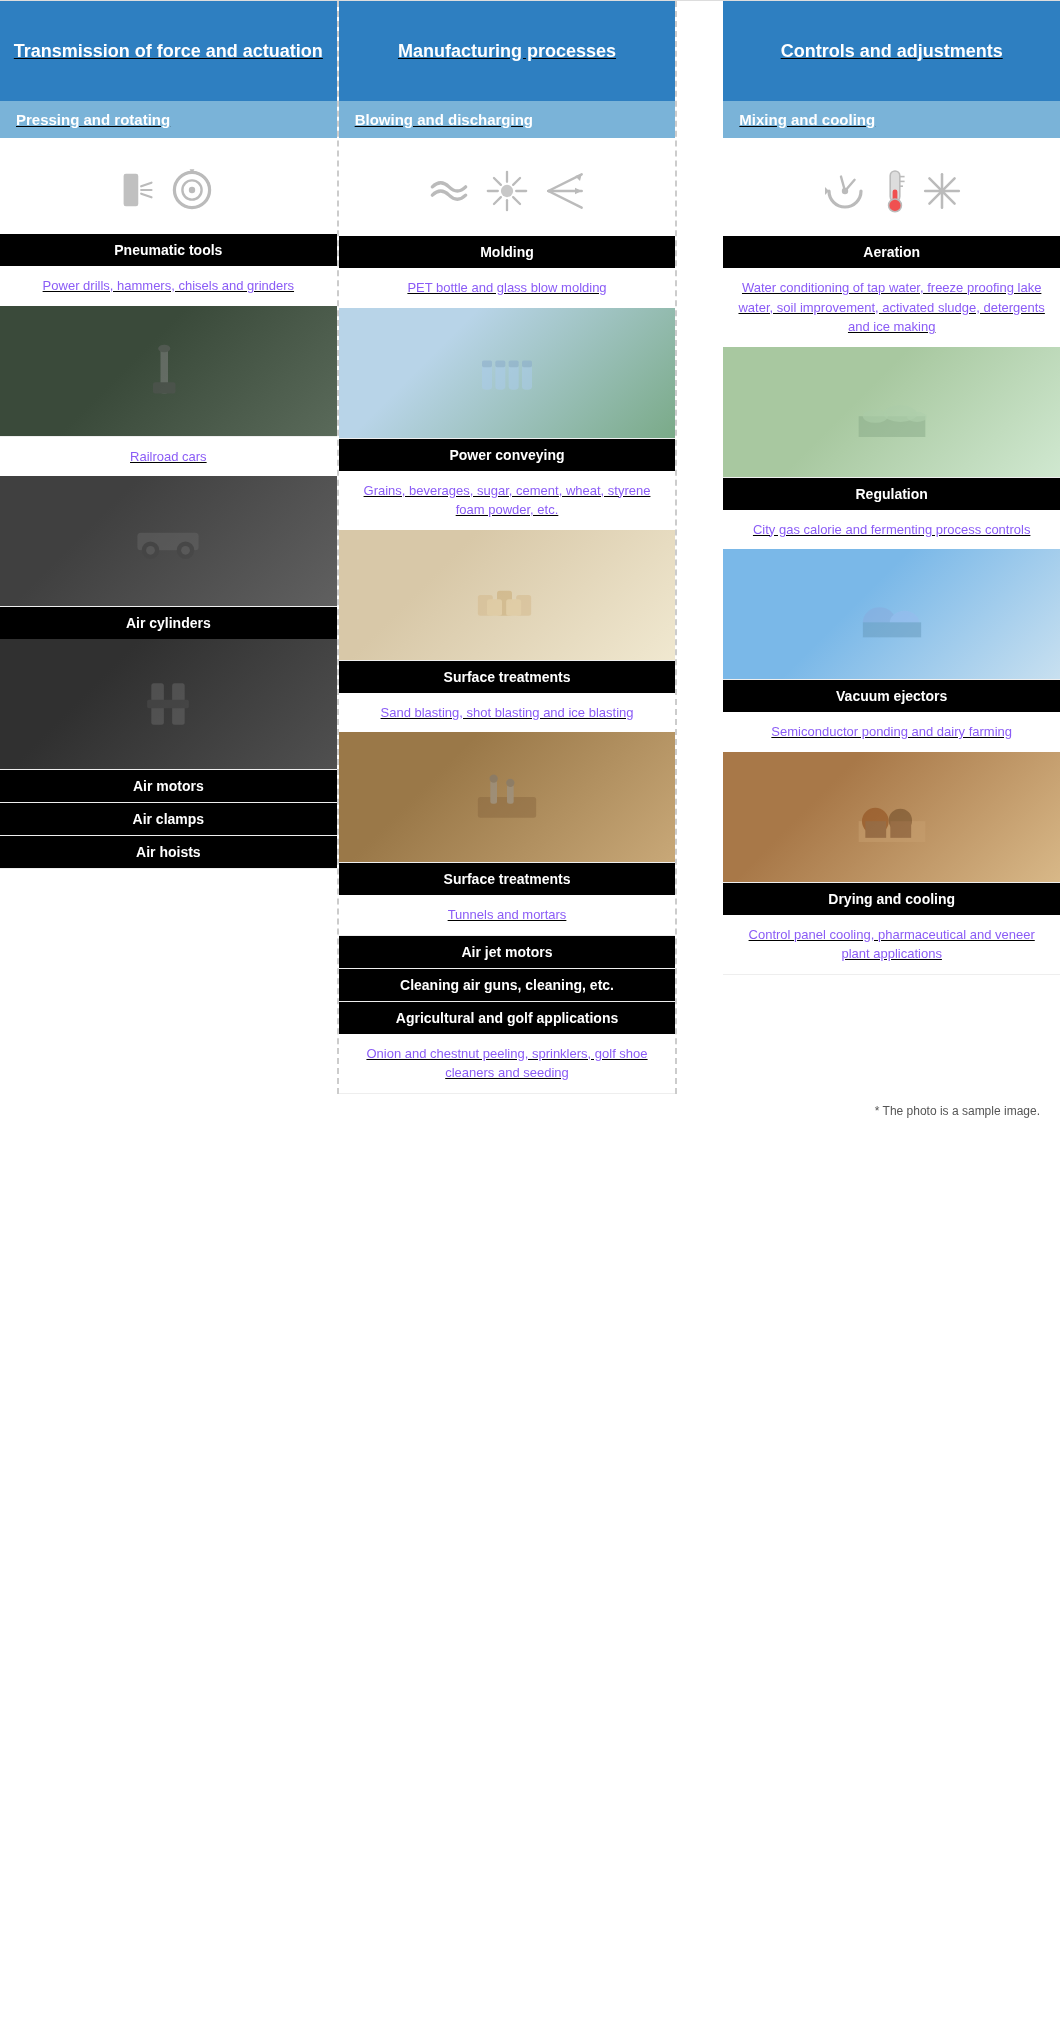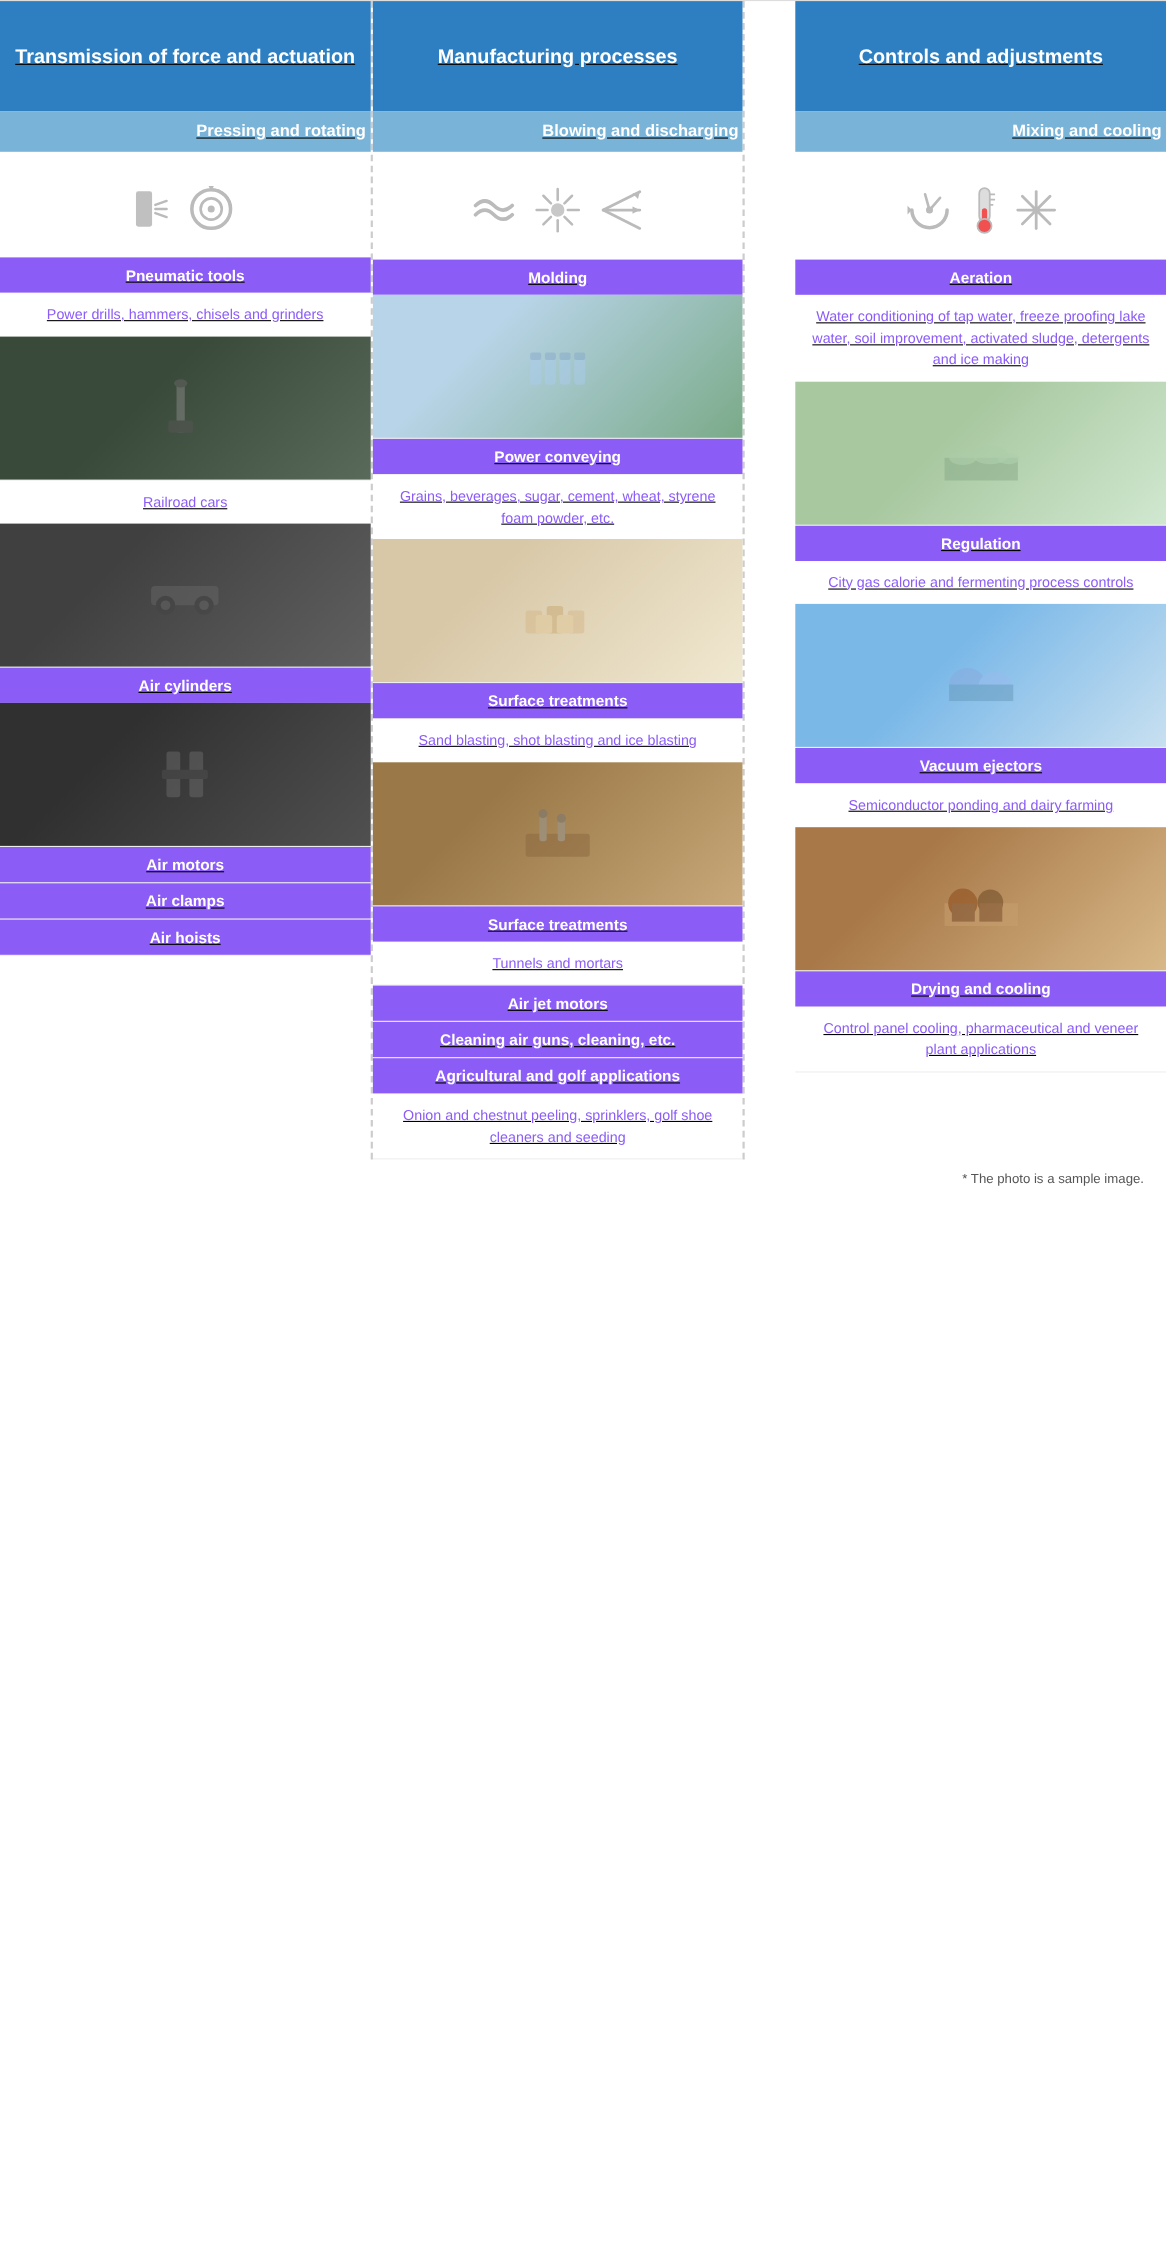--- a/index.html
+++ b/index.html
@@ -42,44 +42,44 @@
       padding: 18px 12px;
       min-height: 100px;
       display: flex;
       align-items: center;
       justify-content: center;
     }
 
     .sub-header {
       background: #7ab3d8;
       color: #fff;
-      text-align: right;
+      text-align: left;
       font-weight: bold;
       font-size: 15px;
-      padding: 10px 4px;
+      padding: 10px 16px;
     }
 
     .icon-row {
       display: flex;
       justify-content: center;
       align-items: center;
       padding: 28px 10px 20px;
       gap: 10px;
     }
 
     .icon-placeholder {
       color: #bbb;
       font-size: 44px;
       display: flex;
       align-items: center;
       justify-content: center;
     }
 
     .section-bar {
-      background: #8b5cf6;
+      background: #000000;
       color: #fff;
       font-weight: bold;
       font-size: 14px;
       text-align: center;
       padding: 8px 10px;
     }
 
     .section-text {
       font-size: 13px;
       color: #8b5cf6;
@@ -256,20 +256,23 @@
             <line x1="10" y1="30" x2="50" y2="50" stroke="#bbb" stroke-width="3" stroke-linecap="round"></line>
             <polygon points="50,50 42,42 48,48" fill="#bbb"></polygon>
           </svg>
         </span>
       </div>
 
       <div class="section-block">
         <div class="section-bar">
           <span>Molding</span>
         </div>
+        <div class="section-text">
+          <span>PET bottle and glass blow molding</span>
+        </div>
         <div class="img-placeholder img-bottles">
           <svg viewBox="0 0 80 60" width="70" height="50" fill="none" opacity="0.5">
             <rect x="10" y="20" width="12" height="30" rx="4" fill="#aaccee"></rect>
             <rect x="26" y="20" width="12" height="30" rx="4" fill="#aaccee"></rect>
             <rect x="42" y="20" width="12" height="30" rx="4" fill="#aaccee"></rect>
             <rect x="58" y="20" width="12" height="30" rx="4" fill="#aaccee"></rect>
             <rect x="10" y="15" width="12" height="8" rx="2" fill="#88aacc"></rect>
             <rect x="26" y="15" width="12" height="8" rx="2" fill="#88aacc"></rect>
             <rect x="42" y="15" width="12" height="8" rx="2" fill="#88aacc"></rect>
             <rect x="58" y="15" width="12" height="8" rx="2" fill="#88aacc"></rect>

